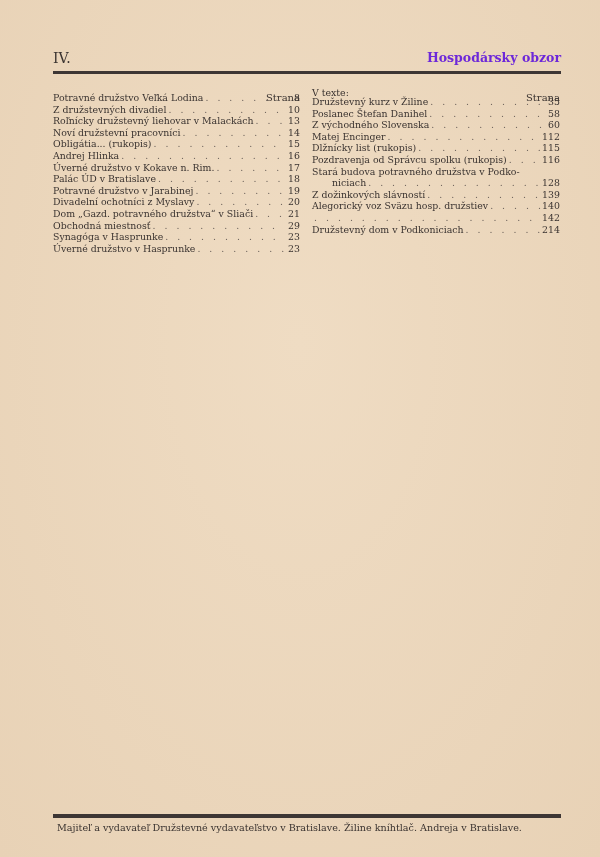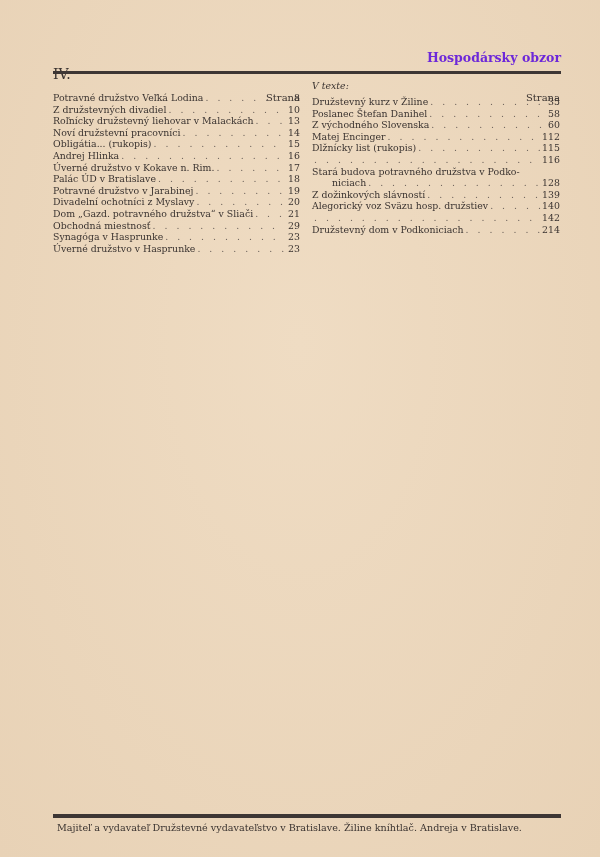--- a/index.html
+++ b/index.html
@@ -4,30 +4,30 @@
   <style>
     html, body { margin: 0; padding: 0; }
     body {
       width: 600px; height: 857px; position: relative; overflow: hidden;
       background: #ecd7bd;
       background-image: radial-gradient(ellipse at 50% 40%, #efdcc3 0%, #e8d2b6 100%);
       font-family: "DejaVu Serif", serif;
       color: #3a3330;
     }
     .header { position: absolute; left: 53px; top: 50px; width: 508px; height: 18px; }
-    .roman { position: absolute; left: 0; top: 16px; font-size: 14px; color: #3a3330; }
+    .roman { position: absolute; left: 0; top: 0; font-size: 14px; color: #3a3330; }
     .journal { position: absolute; right: 0; top: 0; font-size: 12.5px; font-weight: bold; color: #6d28d9; }
     .rule { position: absolute; left: 53px; width: 508px; height: 3px; background: #3d3634; }
     .rule.top { top: 71px; }
     .rule.bottom { top: 814px; height: 4px; }
     .col { position: absolute; top: 80px; font-size: 9.4px; line-height: 11.6px; }
     .col.left { left: 53px; width: 247px; }
     .col.right { left: 312px; width: 248px; }
     .col-head { position: relative; height: 13px; }
-    .col-head .label { position: absolute; left: 0; top: 0; font-style: italic; font-size: 9.4px; }
+    .col-head .label { position: absolute; left: 0; top: 7px; font-size: 9.4px; }
     .col-head .strana { position: absolute; right: 0; top: 12px; font-size: 10px; }
     .left .col-head { height: 12px; }
     .right .col-head { height: 16px; }
     .entry { position: relative; display: flex; align-items: flex-end; white-space: nowrap; justify-content: center; }
     .entry .title { flex: 0 0 auto; }
     .entry .dots { flex: 1 1 auto; overflow: hidden; letter-spacing: 3px; color: #6a605a; padding: 0 2px; }
     .entry .page { flex: 0 0 auto; text-align: right; min-width: 16px; }
     .entry.multi { display: block; }
     .entry.multi .line2 { display: flex; padding-left: 20px; }
     .footer-text { position: absolute; left: 57px; top: 822px; font-size: 9.6px; color: #3a3330; white-space: nowrap; }
@@ -144,20 +144,21 @@
         <span class="title">Matej Encinger</span>
         <span class="dots">. . . . . . . . . . . . . . . . . . . . . . . . . . . . . . . . . . . .</span>
         <span class="page">112</span>
       </div>
       <div class="entry">
         <span class="title">Dlžnícky list (rukopis)</span>
         <span class="dots">. . . . . . . . . . . . . . . . . . . . . . . . . . . . . . . . . . . .</span>
         <span class="page">115</span>
       </div>
       <div class="entry">
+        <span class="title">Pozdravenja od Správcu spolku (rukopis)</span>
         <span class="dots">. . . . . . . . . . . . . . . . . . . . . . . . . . . . . . . . . . . .</span>
         <span class="page">116</span>
       </div>
       <div class="entry multi">
         <div class="line1"><span class="title">Stará budova potravného družstva v Podko-</span></div>
         <div class="line2">
           <span class="title">niciach</span>
           <span class="dots">. . . . . . . . . . . . . . . . . . . . . . . . . . . . . . . . . . . .</span>
           <span class="page">128</span>
         </div>

